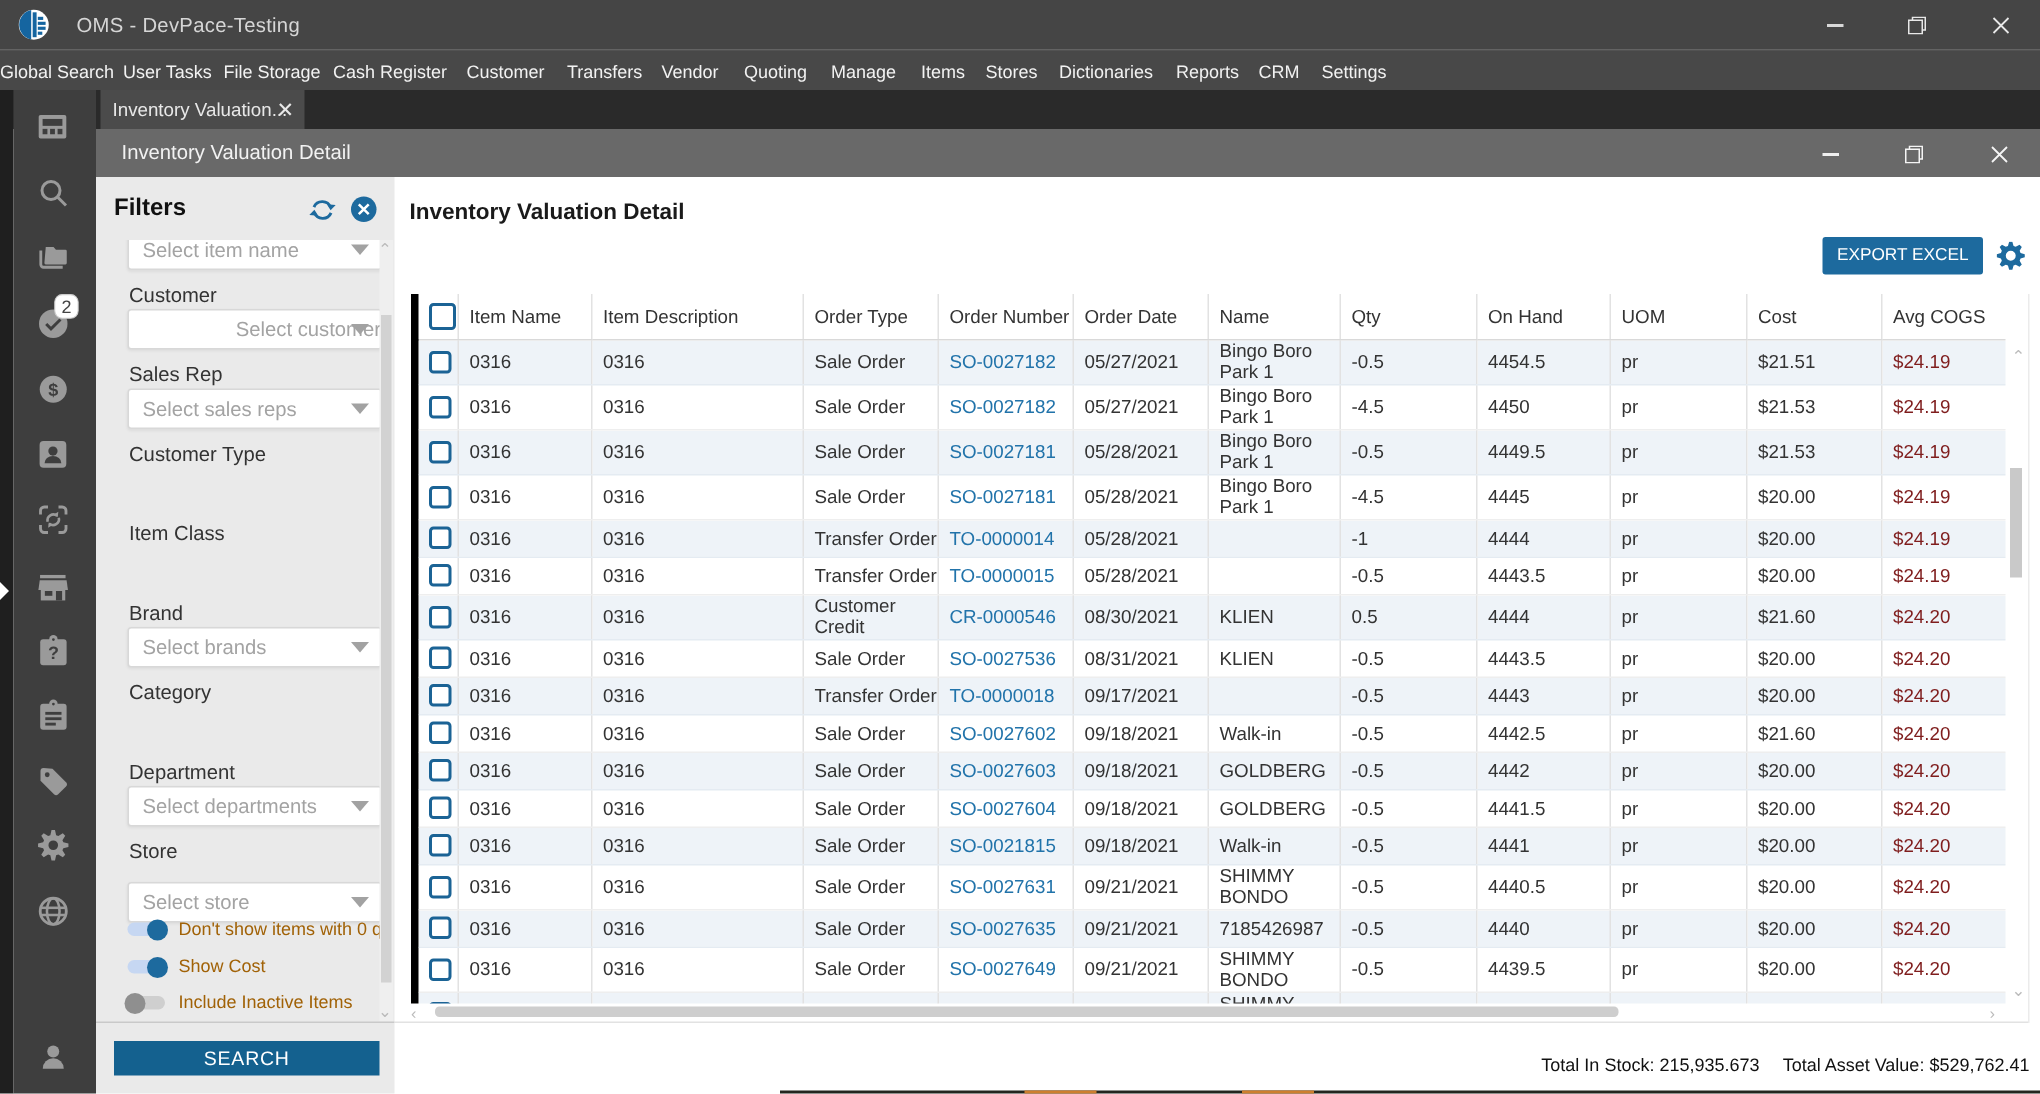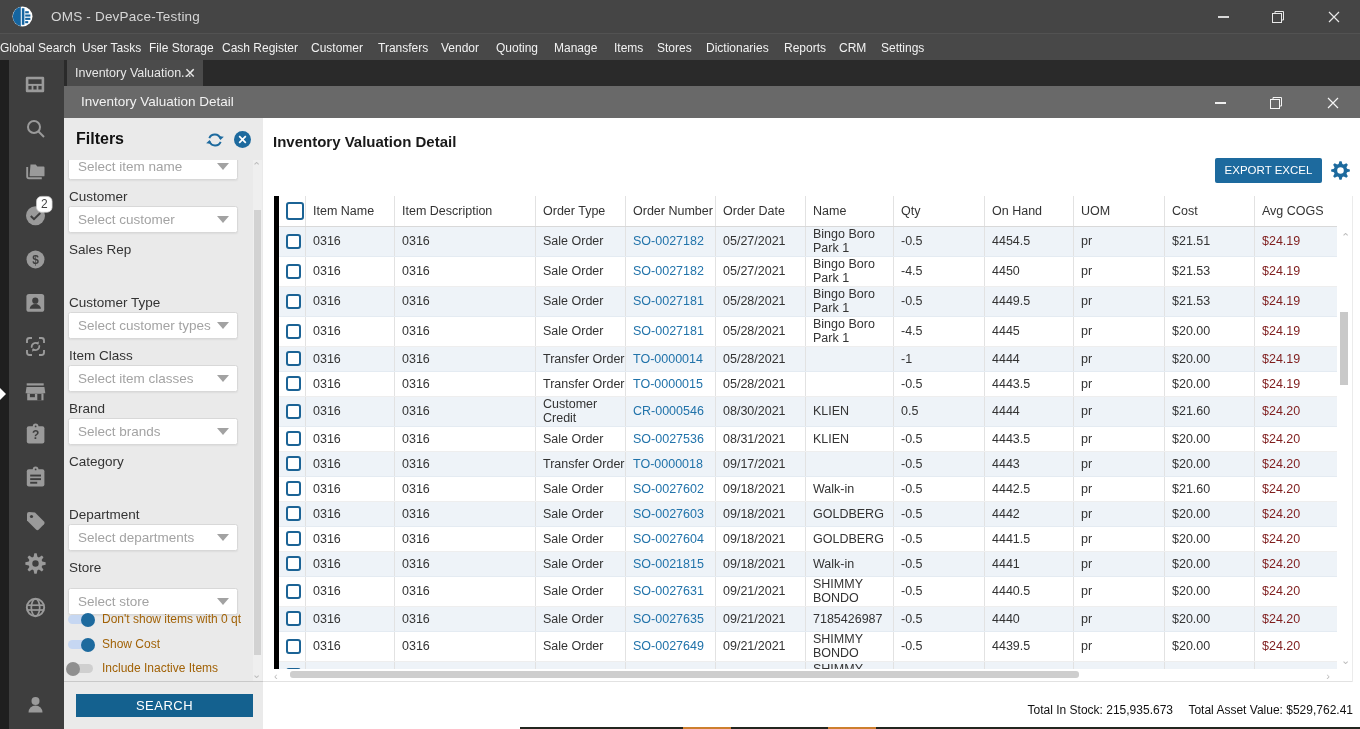--- a/index.html
+++ b/index.html
@@ -17,21 +17,21 @@
 #innerbar .t { position:absolute; left:17px; top:8px; font-size:13.5px; color:#f2f2f2; }
 
 #strip { position:absolute; left:0; top:60px; width:9px; height:669px; background:#1f1f1f; }
 #sidebar { position:absolute; left:9px; top:60px; width:55px; height:669px; background:#3e3e3e; }
 .sicon { position:absolute; left:16px; width:21px; height:21px; }
 #arrow { position:absolute; left:0; top:388px; width:0; height:0; border-top:6px solid transparent; border-bottom:6px solid transparent; border-left:6px solid #ffffff; }
 
 #filters { position:absolute; left:64px; top:118px; width:199px; height:611px; background:#eaeaea; }
 #filters h1 { position:absolute; left:12px; top:12px; font-size:16px; color:#111; font-weight:bold; }
 #fclose { position:absolute; left:234px; top:131px; width:17px; height:17px; border-radius:50%; background:#1d6a9e; color:#fff; font-size:11px; text-align:center; line-height:16px; }
-#fscroll { position:absolute; left:56px; top:160px; width:199px; height:521px; overflow:hidden;padding-left:38px; }
+#fscroll { position:absolute; left:73px; top:160px; width:199px; height:521px; overflow:hidden;padding-left:38px; }
 .flabel { position:absolute; left:13px; font-size:13.5px; color:#333; }
 .dd { position:absolute; left:12px; width:170px; height:27px; background:#fff; border:1px solid #d8d8d8; border-radius:2.5px; box-shadow:0 1px 2px rgba(0,0,0,0.06); font-size:13.5px; color:#a3a3a3; line-height:25px; padding-left:9px; }
 .dd .ar { position:absolute; right:8px; top:9px; width:0; height:0; border-left:6px solid transparent; border-right:6px solid transparent; border-top:7px solid #a2a2a2; }
 .tog { position:absolute; left:12px; width:25px; height:9px; border-radius:5px; }
 .tog .k { position:absolute; top:-2.5px; width:14px; height:14px; border-radius:50%; }
 .tog.on { background:#c6d7f2; }
 .tog.on .k { right:-2px; background:#1d6a9e; }
 .tog.off { background:#cfcfcf; }
 .tog.off .k { left:-2px; background:#8f8f8f; }
 .tlabel { position:absolute; left:46px; font-size:12px; color:#a16207; white-space:nowrap; }
@@ -225,26 +225,25 @@
 </g>
 </svg>
 <div id="fclose">
     <svg width="17" height="17" viewBox="0 0 17 17" style="display:block;">
       <path d="M5.2 5.2 L11.8 11.8 M11.8 5.2 L5.2 11.8" stroke="#ffffff" stroke-width="1.7"></path>
     </svg>
   </div>
 <div id="fscroll">
   <div class="dd" style="top:-7px;">Select item name<span class="ar"></span></div>
   <div class="flabel" style="top:29px;">Customer</div>
-  <div class="dd" style="top:46px;">Select customer<span class="ar"></span></div>
+  <div class="dd" style="top:46px;text-align:right;">Select customer<span class="ar"></span></div>
   <div class="flabel" style="top:82px;">Sales Rep</div>
+  <div class="dd" style="top:99px;">Select sales reps<span class="ar"></span></div>
   <div class="flabel" style="top:135px;">Customer Type</div>
-  <div class="dd" style="top:152px;">Select customer types<span class="ar"></span></div>
   <div class="flabel" style="top:188px;">Item Class</div>
-  <div class="dd" style="top:205px;">Select item classes<span class="ar"></span></div>
   <div class="flabel" style="top:241px;">Brand</div>
   <div class="dd" style="top:258px;">Select brands<span class="ar"></span></div>
   <div class="flabel" style="top:294px;">Category</div>
   <div class="flabel" style="top:347px;">Department</div>
   <div class="dd" style="top:364px;">Select departments<span class="ar"></span></div>
   <div class="flabel" style="top:400px;">Store</div>
   <div class="dd" style="top:417px;margin-top:11px;">Select store<span class="ar"></span></div>
   <div class="tog on" style="top:455px;">
       <div class="k"></div>
     </div>

